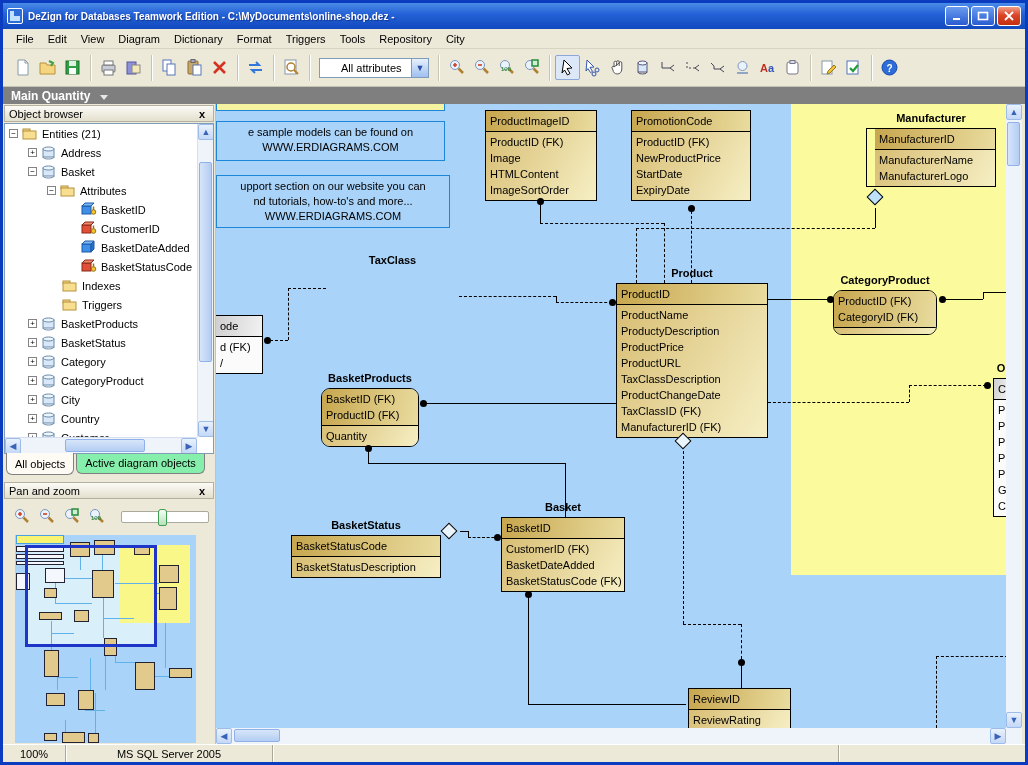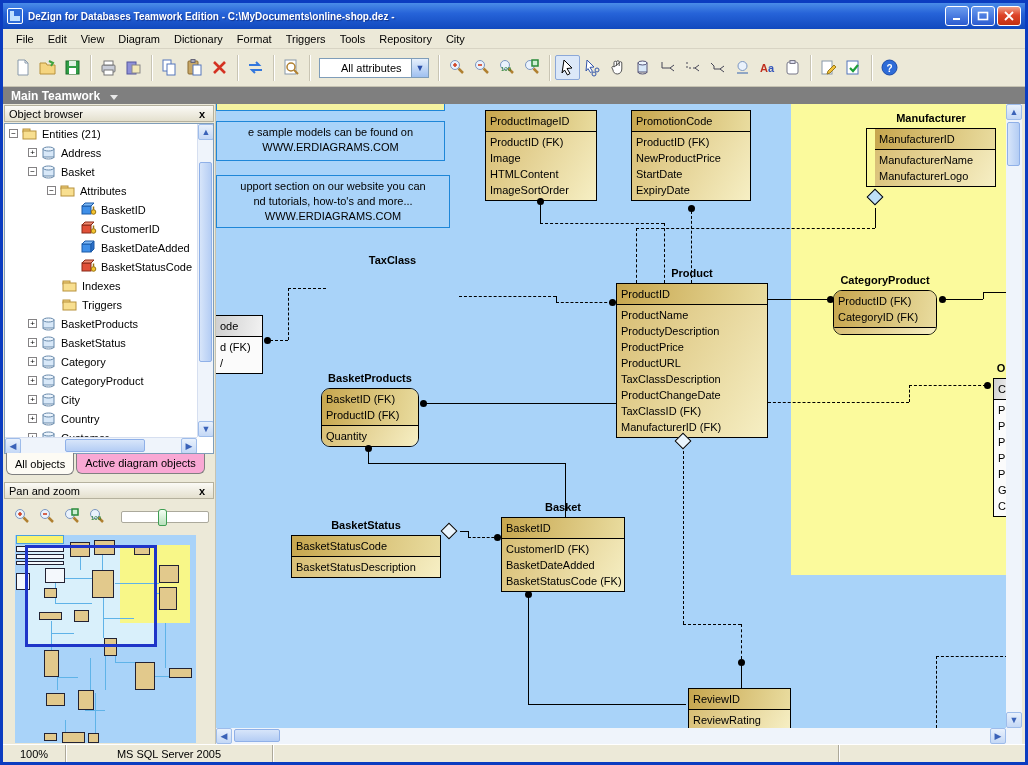--- a/index.html
+++ b/index.html
@@ -41,21 +41,21 @@
   .exp{width:9px;height:9px;border:1px solid #848284;background:#fff;font-size:8px;line-height:7px;text-align:center;margin-right:4px;flex:none;}
   .tico{width:16px;height:15px;margin-right:4px;flex:none;}
   
   .sb-v{position:absolute;top:0;right:0;width:16px;background:#EFF4FB;border-left:1px solid #D6DFF0;}
   .sb-h{position:absolute;left:0;bottom:0;height:16px;background:#EFF4FB;border-top:1px solid #D6DFF0;}
   .sbtn{position:absolute;width:16px;height:16px;background:linear-gradient(180deg,#E9F1FC,#C4D8F6);border:1px solid #9EBCEA;border-radius:2px;color:#3A62B8;font-size:9px;display:flex;align-items:center;justify-content:center;}
   .sthumb{position:absolute;background:linear-gradient(90deg,#D7E5FA,#B4CDF4);border:1px solid #8FB0E8;border-radius:2px;}
   .sthumb.hz{background:linear-gradient(180deg,#D7E5FA,#B4CDF4);}
   
   #obtabs{height:27px;display:flex;align-items:flex-start;padding-left:3px;font-size:11px;}
-  .tab{border:1px solid #808080;border-top:none;padding:3px 8px 4px;border-radius:0 0 6px 6px;background:#f9a8d4;margin-right:2px;white-space:nowrap;}
+  .tab{border:1px solid #808080;border-top:none;padding:3px 8px 4px;border-radius:0 0 6px 6px;background:#86efac;margin-right:2px;white-space:nowrap;}
   .tab.active{background:#FDFBF4;position:relative;top:-1px;padding-top:5px;}
   
   #pztools{height:33px;display:flex;align-items:center;padding:0 6px;}
   #pzslider{width:88px;height:12px;background:#fff;border:1px solid #ABA99C;margin-left:12px;position:relative;border-radius:2px;}
   #pzthumb{position:absolute;left:42%;top:-3px;width:9px;height:17px;background:linear-gradient(180deg,#F4FFF4,#B9E0BC);border:1px solid #3F9E53;border-radius:3px 3px 2px 2px;}
   #minimap{position:relative;flex:1;margin:0 2px 1px 2px;background:#ECE9D8;overflow:hidden;}
   #mmblue{position:absolute;left:10px;top:2px;width:181px;height:208px;background:#A9D3F9;}
   .mmbox{position:absolute;}
   .mmline{position:absolute;background:#5FB3E8;}
   
@@ -324,21 +324,21 @@
         <div class="tbtn">
           <svg width="19" height="19" viewBox="0 0 19 19">
             <circle cx="9.5" cy="9.5" r="7.5" fill="#2E6CD8" stroke="#1A4AA8"></circle>
             <text x="6.5" y="13.5" font-size="10" font-weight="bold" fill="#fff" font-family="Liberation Sans">?</text>
           </svg>
         </div>
       </div>
     </div>
 
   <div id="diagbar">
-    <span>Main Teamwork</span>
+    <span>Main Quantity</span>
     <span class="dropm"></span>
   </div>
 
   <div id="mainrow">
     <div id="leftcol">
       <div class="phead">
         <span class="ptitle">Object browser</span>
         <span class="pclose">x</span>
       </div>
       <div id="treebox">

